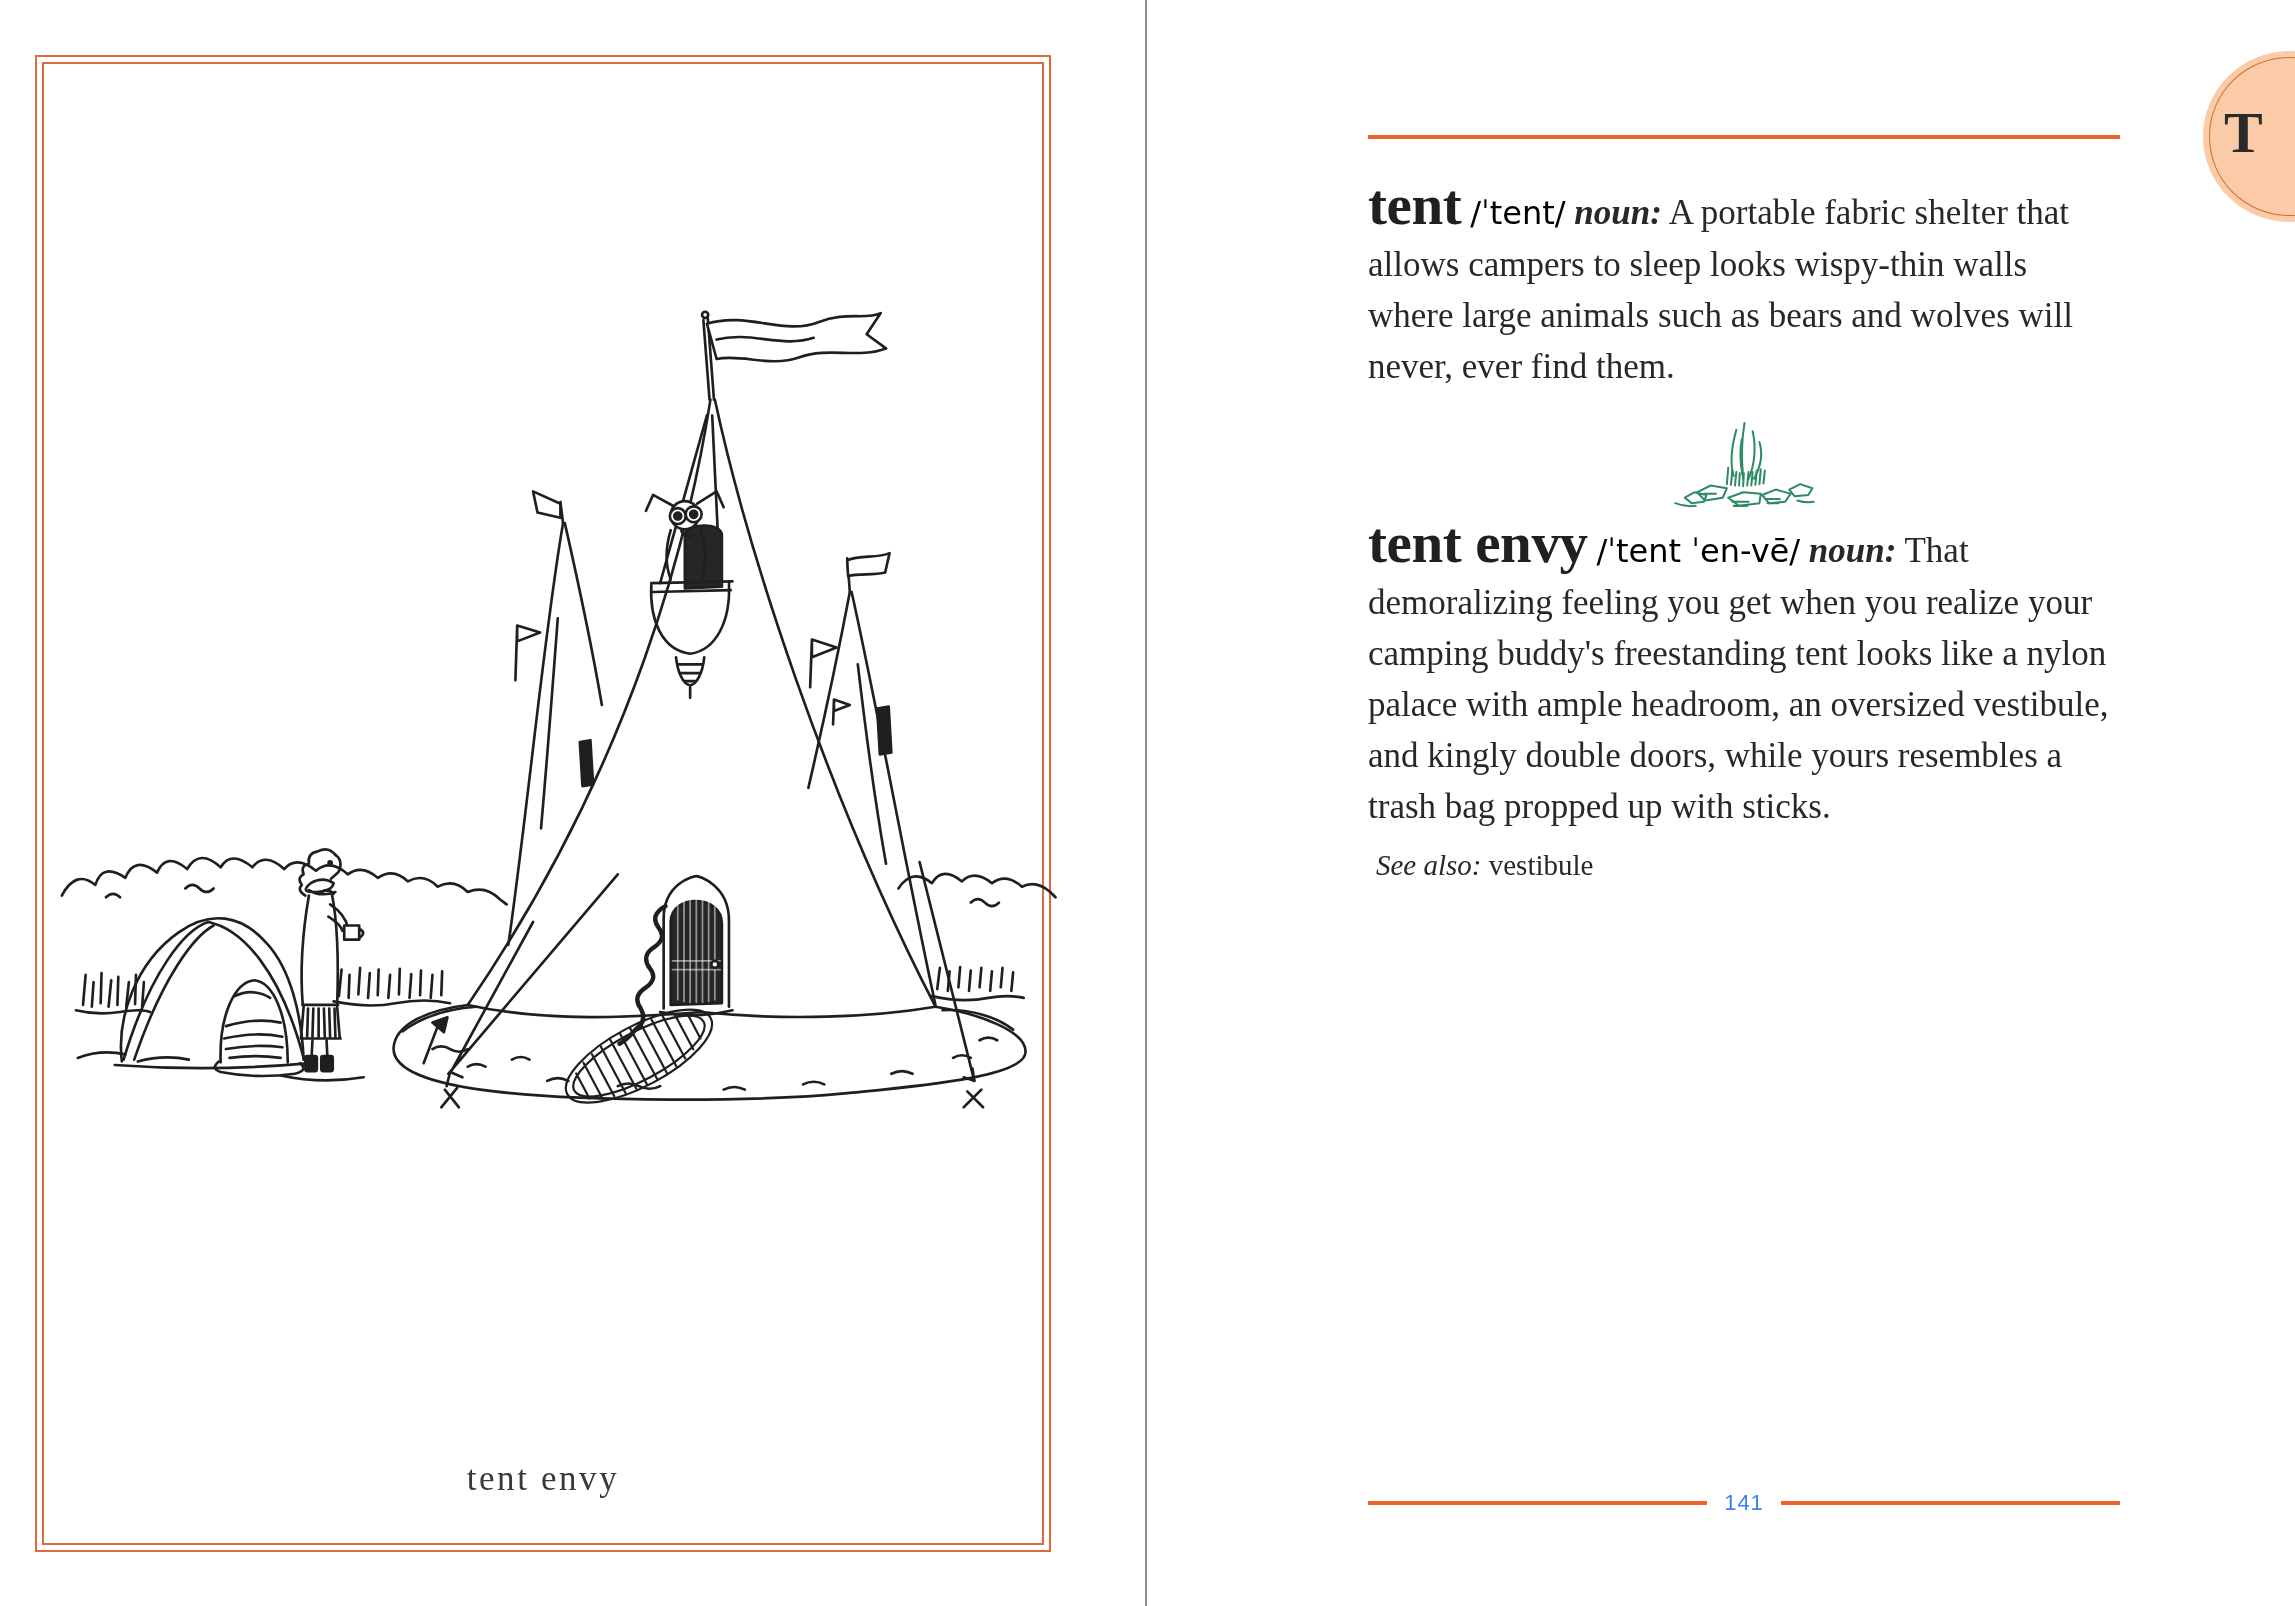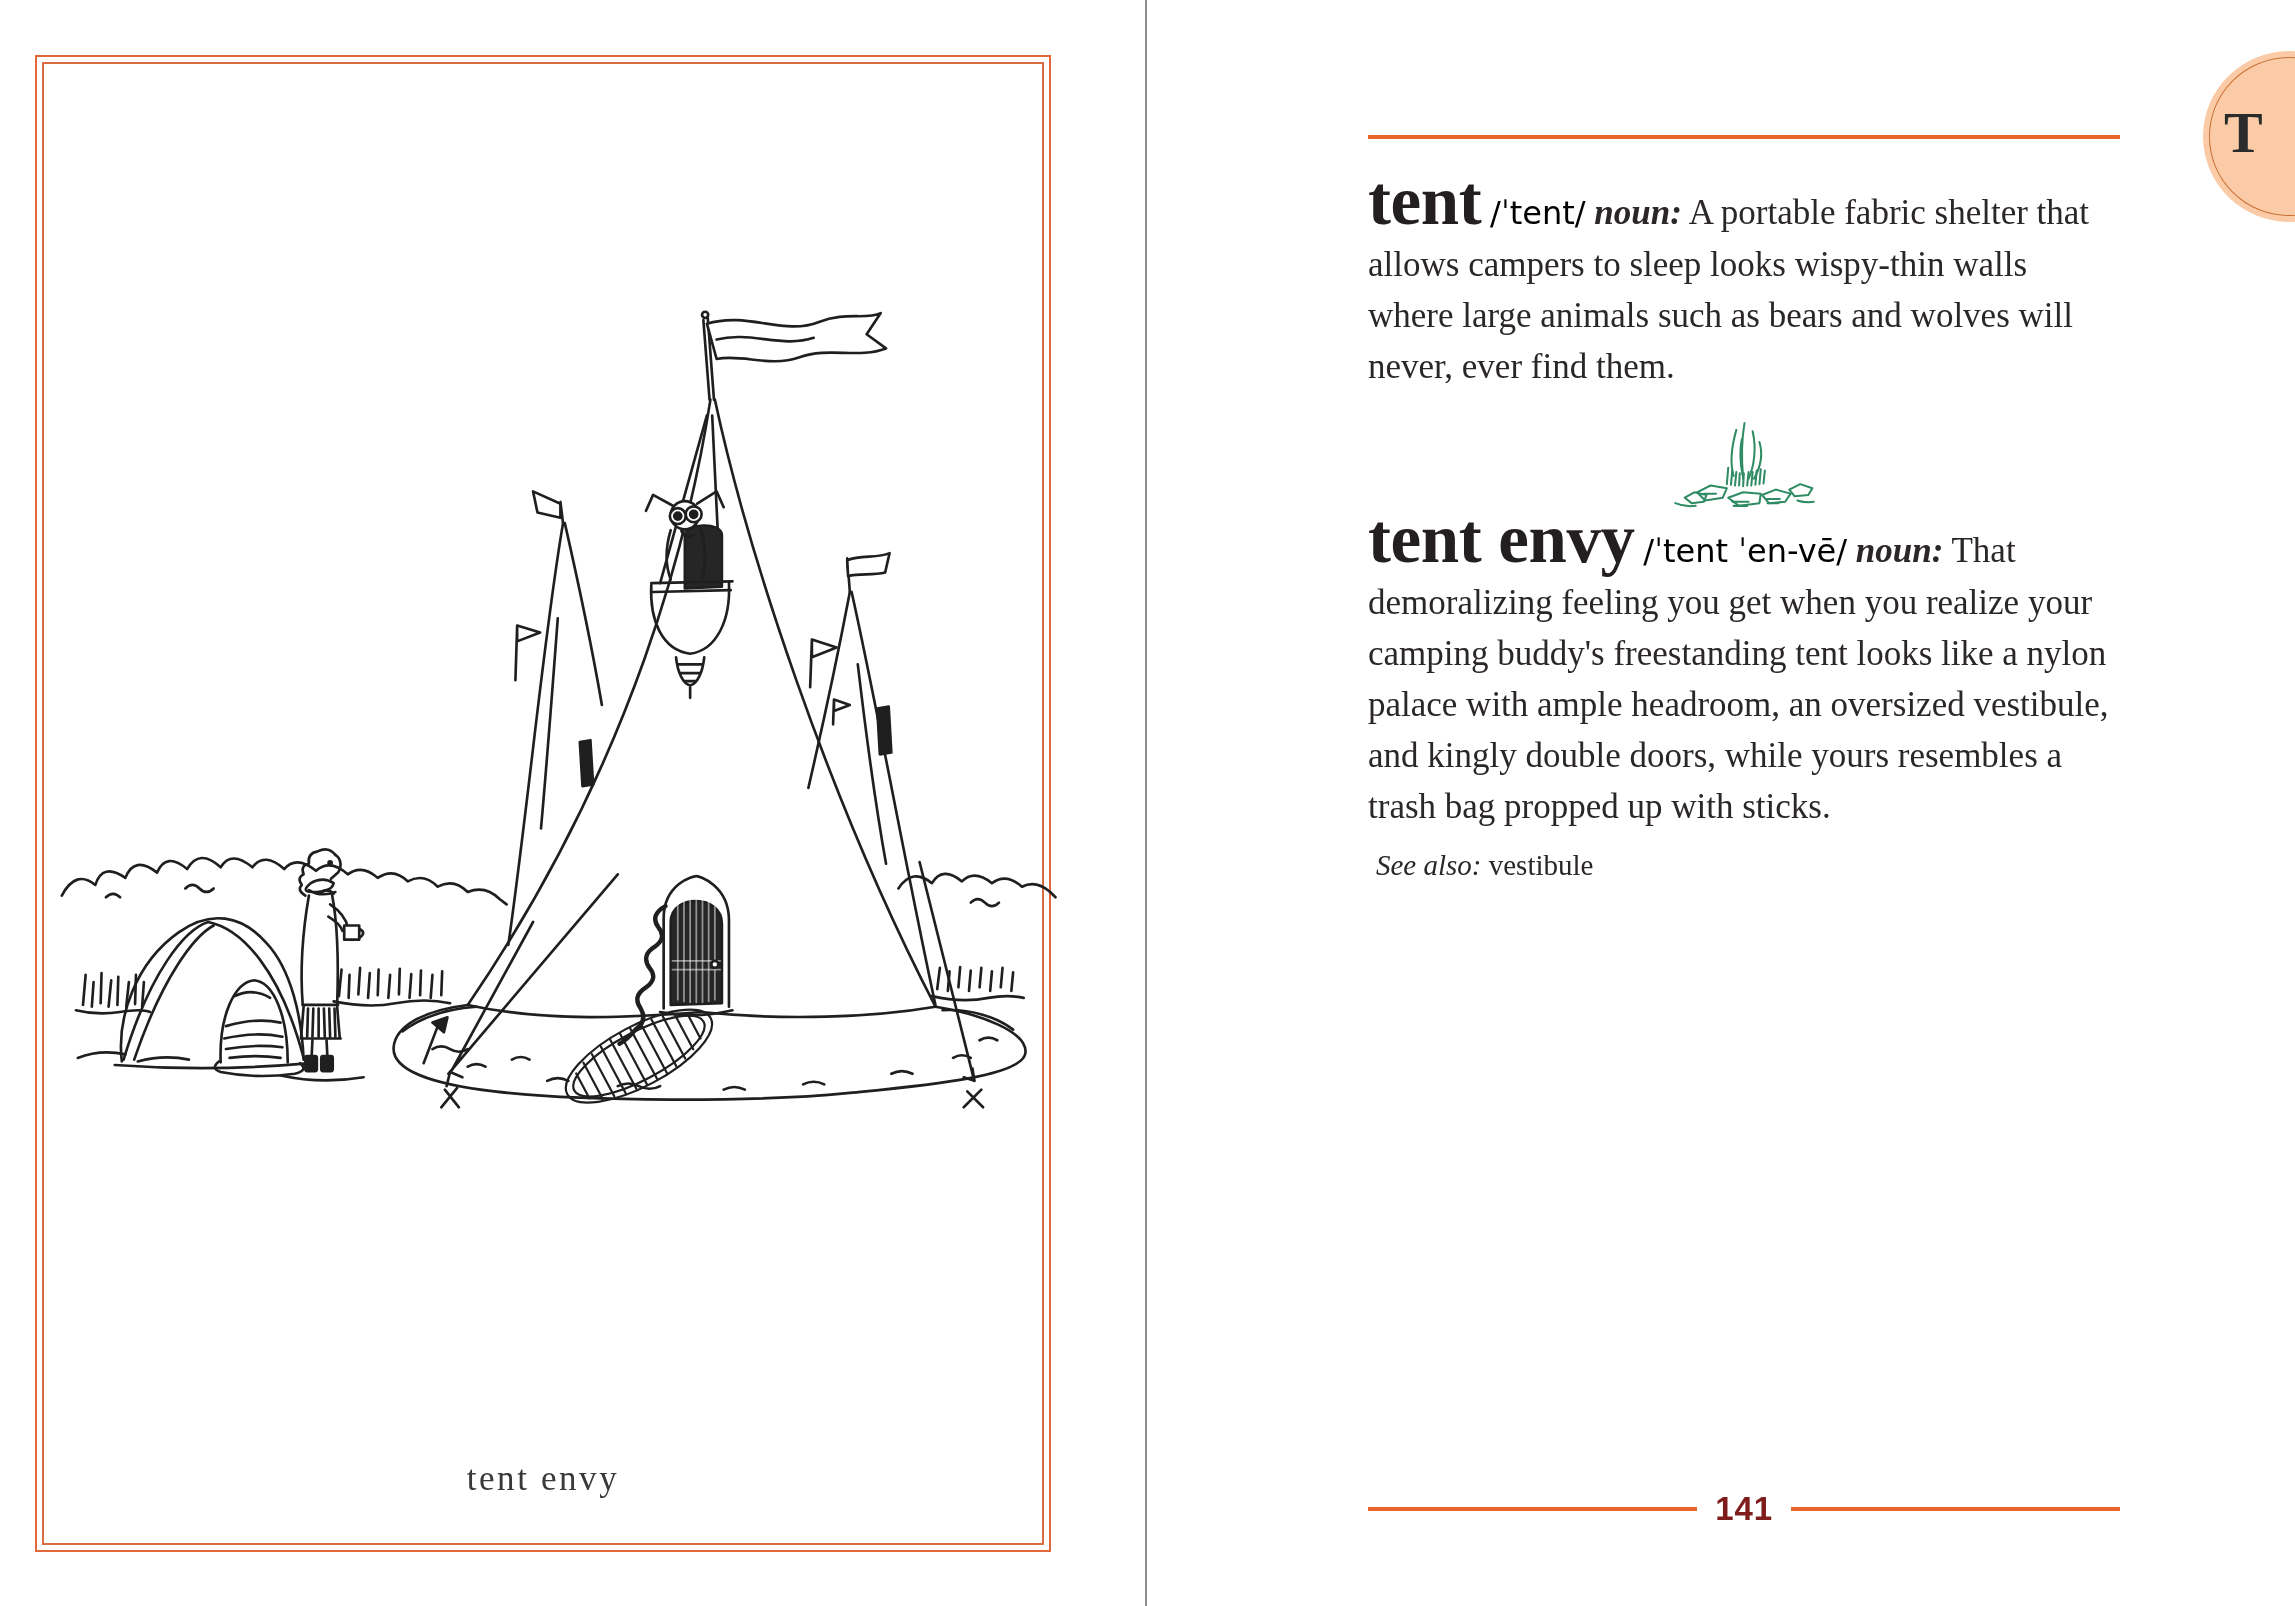--- a/index.html
+++ b/index.html
@@ -16,31 +16,31 @@
 
   
   .gutter{position:absolute;left:1145px;top:0;width:2.2px;height:1607px;background:#8d8d8d;}
 
   
   .column{position:absolute;left:1368px;top:135px;width:752px;color:#2a2726;}
   .rule{height:4.4px;background:#E8662C;border:none;margin:0;}
   .entry{font-size:35px;line-height:51px;margin:0;}
   .entry-1{margin-top:48px;}
   .entry-2{margin-top:7px;}
-  .headword{font-weight:bold;font-size:69px;line-height:0;letter-spacing:-0.4px;color:#231f20;margin-top:32px;}
+  .headword{font-weight:bold;font-size:57px;line-height:0;letter-spacing:-0.4px;color:#231f20;margin-top:32px;}
   .pron{font-family:"DejaVu Sans", sans-serif;font-size:32px;color:#000000;}
   .pos{font-weight:bold;font-style:italic;margin-top:12px;}
   .fire-wrap{width:177px;margin:26.5px auto 7px auto;text-align:center;}
   .see-also{font-size:29px;line-height:39px;margin:14px 0 0 8px;}
   .see-also .lbl{font-style:italic;}
 
   .footer{position:absolute;left:1368px;top:1490px;width:752px;display:flex;align-items:center;gap:17.7px;}
   .footer .rule{flex:1;}
-  .folio{font-family:"Liberation Sans", sans-serif;font-weight:bold;font-size:33px;
-    letter-spacing:0.9px;color:#7f1d1d;}
+  .folio{font-family:"Liberation Sans", sans-serif;font-weight:normal;font-size:22px;
+    letter-spacing:0.9px;color:#3b82f6;}
 
   
   .tab{position:absolute;left:2203px;top:51px;width:173px;height:171px;border-radius:50%;
     background:#FACBA6;}
   .tab .ring{position:absolute;inset:6.2px;border:1.8px solid #CB6F35;border-radius:50%;}
   .tab .letter{position:absolute;left:21px;top:50%;transform:translateY(-56%);
     font-weight:bold;font-size:58px;color:#2b2b2b;font-family:"Liberation Serif", serif;}
 </style>
 </head>
 <body>

